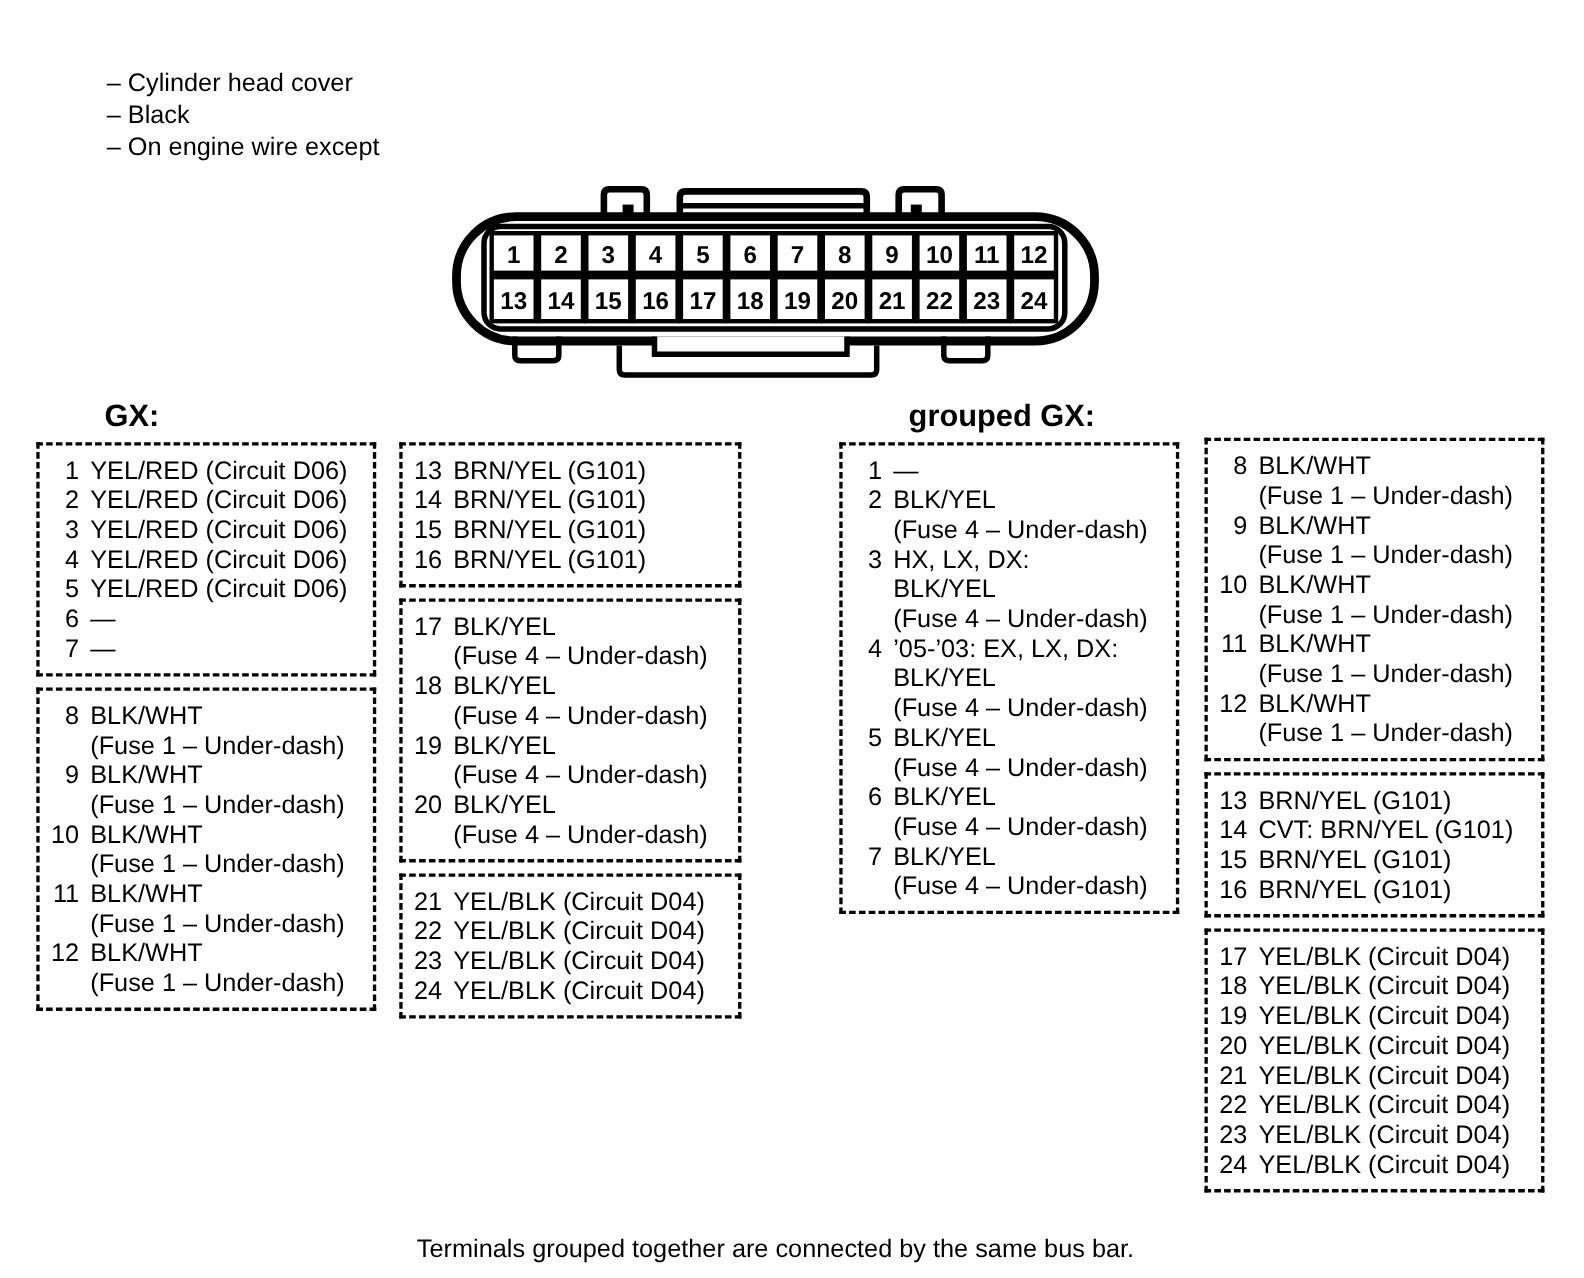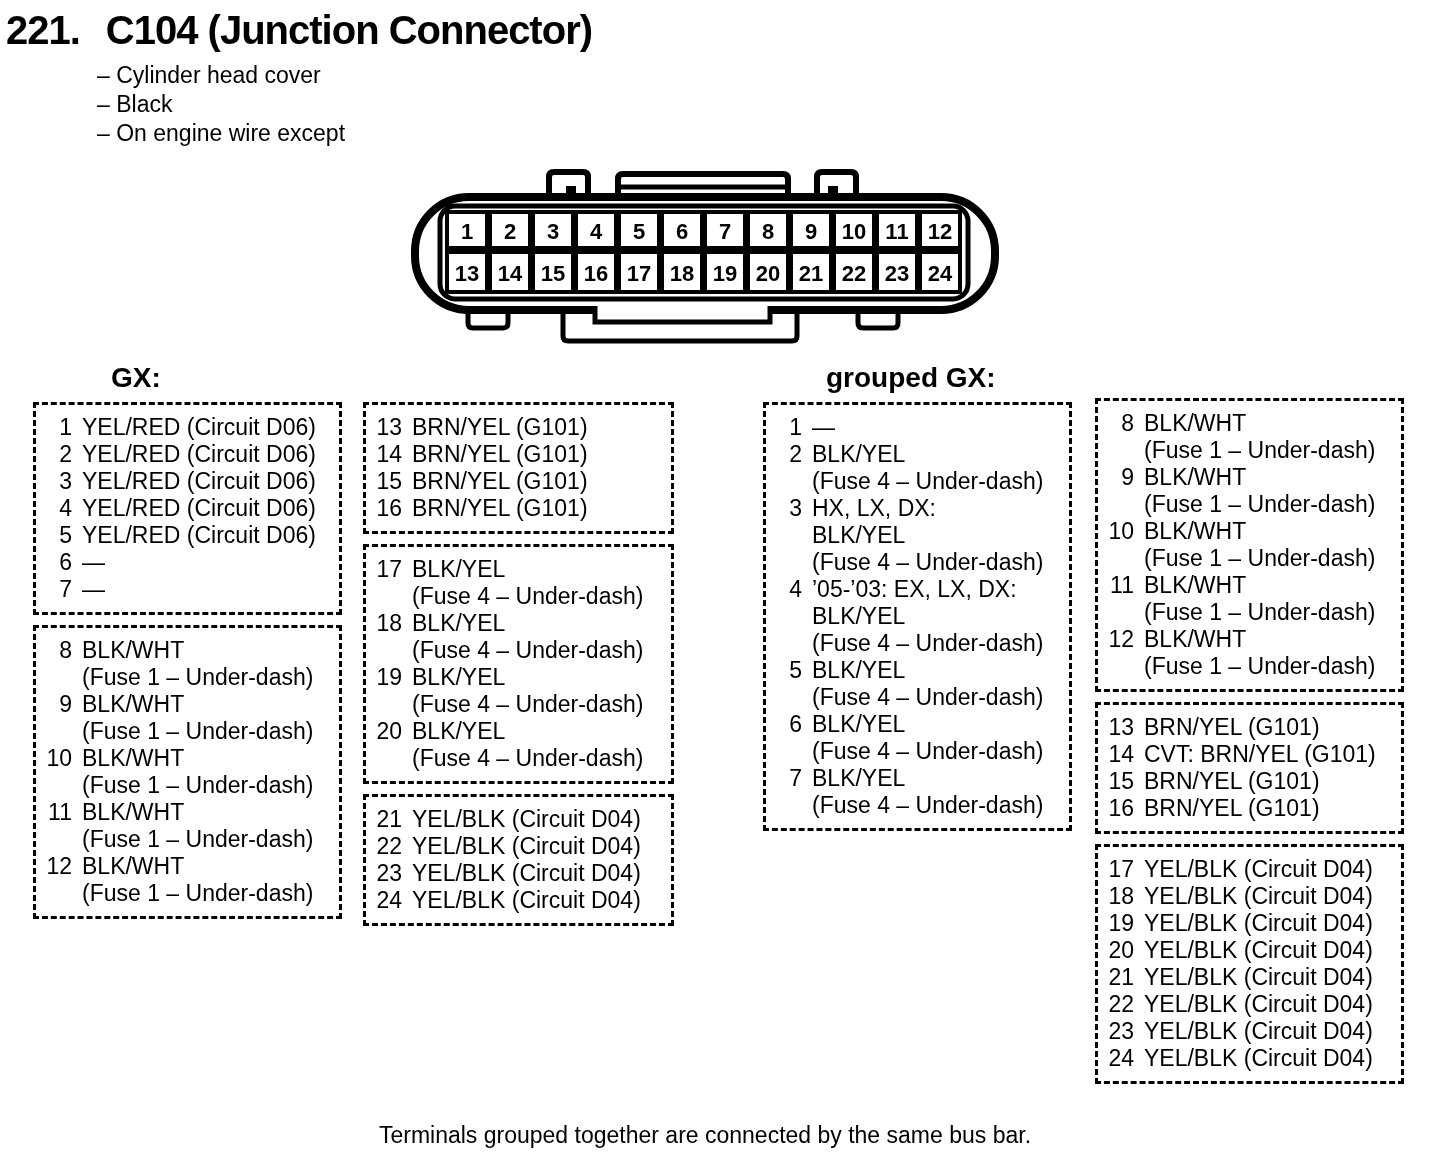--- a/index.html
+++ b/index.html
@@ -17,21 +17,21 @@
   #title-block { position: absolute; left: 6px; top: 8px; display: flex; gap: 26px; }
   .title-num, .title-text { font-size: 40px; font-weight: bold; letter-spacing: -1px; white-space: nowrap; }
   #notes { position: absolute; left: 97px; top: 61px; font-size: 23px; line-height: 29px; }
   .note-line { white-space: nowrap; }
 
   
   #connector-wrap { position: absolute; left: 408px; top: 165px; width: 600px; height: 190px; }
 
   
   .section-label { position: absolute; top: 362px; font-size: 28px; font-weight: bold; white-space: nowrap; }
-  #label-gx { left: 95px; margin-left: 16px; }
+  #label-gx { left: 95px; }
   #label-except-gx { left: 826px; }
 
   
   .pin-col { position: absolute; top: 402px; }
   #col-0 { left: 33px;  width: 309px; }
   #col-1 { left: 363px; width: 311px; }
   #col-2 { left: 763px; width: 309px; }
   #col-3 { left: 1095px; width: 309px; top: 398px; }
 
   .box {
@@ -59,24 +59,20 @@
     text-align: center;
     font-size: 23px;
     white-space: nowrap;
   }
 </style>
 </head>
 <body>
 
 <div id="page">
 
-  <div id="title-block">
-    <span class="title-num">221.</span>
-    <span class="title-text">C104 (Junction Connector)</span>
-  </div>
 
   <div id="notes">
     <div class="note-line">– Cylinder head cover</div>
     <div class="note-line">– Black</div>
     <div class="note-line">– On engine wire except</div>
   </div>
 
   <div id="connector-wrap">
     <svg id="connector-svg" width="600" height="190" viewBox="408 165 600 190" xmlns="http://www.w3.org/2000/svg">
 

